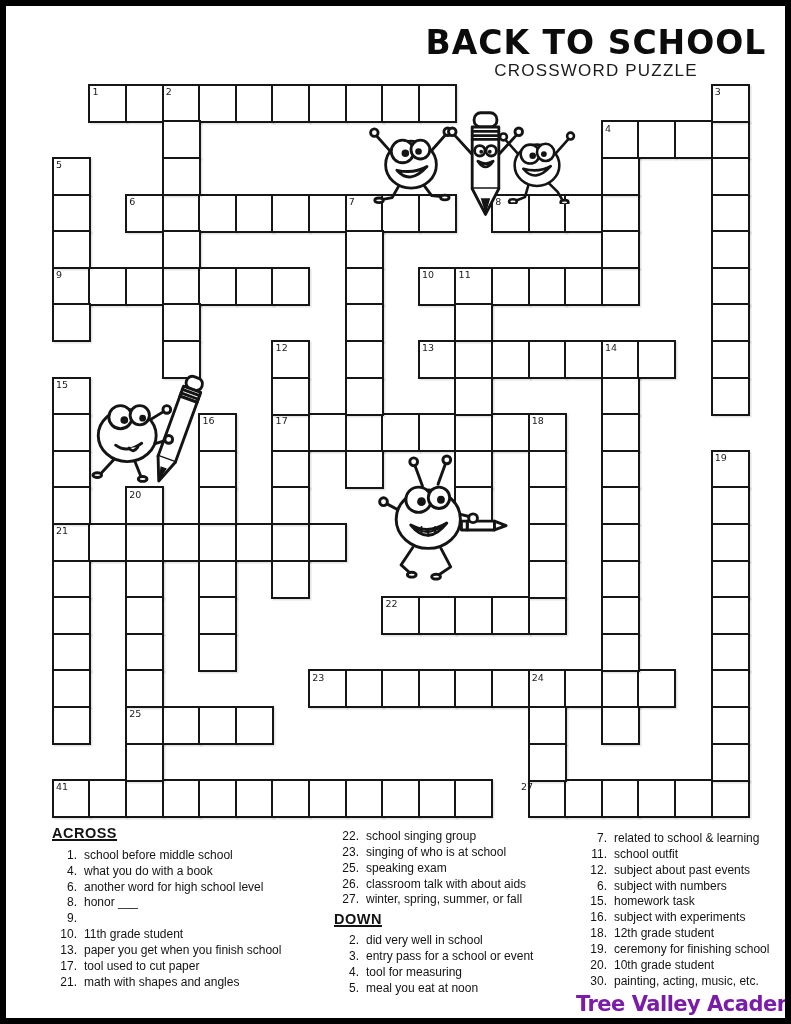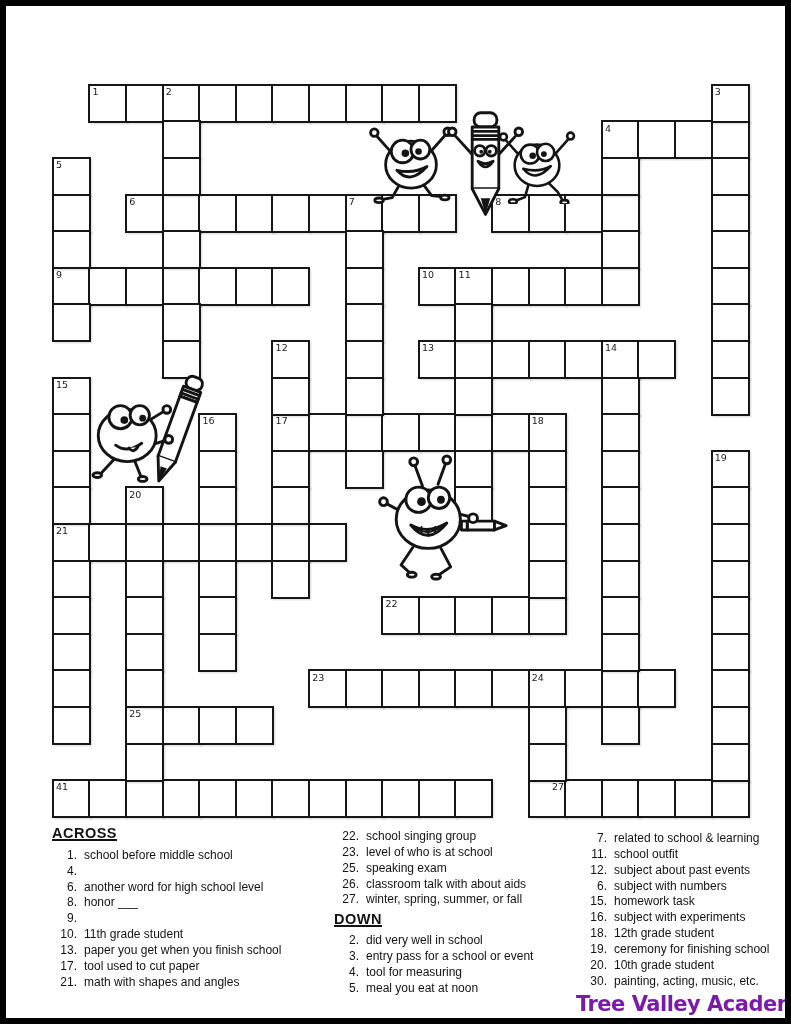--- a/index.html
+++ b/index.html
@@ -44,20 +44,24 @@
     position:absolute;left:570px;top:986px;width:215px;text-align:center;
     font-family:"DejaVu Sans",sans-serif;font-weight:bold;font-size:21px;
     letter-spacing:-0.5px;white-space:nowrap;
   }
 </style>
 </head>
 <body>
 
 <div class="page">
 
+  <div class="title-block">
+    <div class="title">BACK TO SCHOOL</div>
+    <div class="subtitle">CROSSWORD PUZZLE</div>
+  </div>
 
   <div id="grid-layer">
       <div class="cell" style="left: 82.4px; top: 77.8px; width: 39px; height: 39px; border-color: rgb(22, 22, 22);"></div>
       <div class="cell" style="left: 119px; top: 77.8px; width: 39px; height: 39px; border-color: rgb(22, 22, 22);"></div>
       <div class="cell" style="left: 155.6px; top: 77.8px; width: 39px; height: 39px; border-color: rgb(22, 22, 22);"></div>
       <div class="cell" style="left: 192.2px; top: 77.8px; width: 39px; height: 39px; border-color: rgb(22, 22, 22);"></div>
       <div class="cell" style="left: 228.8px; top: 77.8px; width: 39px; height: 39px; border-color: rgb(22, 22, 22);"></div>
       <div class="cell" style="left: 265.4px; top: 77.8px; width: 39px; height: 39px; border-color: rgb(22, 22, 22);"></div>
       <div class="cell" style="left: 302px; top: 77.8px; width: 39px; height: 39px; border-color: rgb(22, 22, 22);"></div>
       <div class="cell" style="left: 338.6px; top: 77.8px; width: 39px; height: 39px; border-color: rgb(22, 22, 22);"></div>
@@ -251,21 +255,21 @@
       <span class="cellnum" style="left: 269.6px; top: 410.4px;">17</span>
       <span class="cellnum" style="left: 525.8px; top: 410.4px;">18</span>
       <span class="cellnum" style="left: 708.8px; top: 447px;">19</span>
       <span class="cellnum" style="left: 123.2px; top: 483.6px;">20</span>
       <span class="cellnum" style="left: 50px; top: 520.2px;">21</span>
       <span class="cellnum" style="left: 379.4px; top: 593.4px;">22</span>
       <span class="cellnum" style="left: 306.2px; top: 666.6px;">23</span>
       <span class="cellnum" style="left: 525.8px; top: 666.6px;">24</span>
       <span class="cellnum" style="left: 123.2px; top: 703.2px;">25</span>
       <span class="cellnum" style="left: 50px; top: 776.4px;">41</span>
-      <span class="cellnum" style="left: 546px; top: 776.4px;">27</span>
+      <span class="cellnum" style="left: 515px; top: 776.4px;">27</span>
     </div>
 
   <svg class="mascot" style="left:358px;top:106px" width="94" height="94" viewBox="0 0 100 100">
     <g fill="none" stroke="#141414" stroke-width="3" stroke-linecap="round" stroke-linejoin="round">
       <path d="M30 44 L13 25"></path>
         <circle cx="11" cy="22" r="4" fill="#fff"></circle>
       <path d="M71 42 L87 24"></path>
         <circle cx="89" cy="21" r="4" fill="#fff"></circle>
       <path d="M38 77 L30 91 L20 93"></path>
         <ellipse cx="16" cy="94" rx="4.5" ry="2.5" fill="#fff"></ellipse>
@@ -378,20 +382,21 @@
 
   <div class="clue-col" id="clue-col1">
       <div class="clue-header">ACROSS</div>
       <ul class="clues">
         <li>
           <span class="clue-num">1.</span>
           <span class="clue-text">school before middle school</span>
         </li>
         <li>
           <span class="clue-num">4.</span>
+          <span class="clue-text">what you do with a book</span>
         </li>
         <li>
           <span class="clue-num">6.</span>
           <span class="clue-text">another word for high school level</span>
         </li>
         <li>
           <span class="clue-num">8.</span>
           <span class="clue-text">honor ___</span>
         </li>
         <li>
@@ -416,21 +421,21 @@
       </ul>
     </div>
   <div class="clue-col" id="clue-col2">
       <ul class="clues">
         <li>
           <span class="clue-num">22.</span>
           <span class="clue-text">school singing group</span>
         </li>
         <li>
           <span class="clue-num">23.</span>
-          <span class="clue-text">level of who is at school</span>
+          <span class="clue-text">singing of who is at school</span>
         </li>
         <li>
           <span class="clue-num">25.</span>
           <span class="clue-text">speaking exam</span>
         </li>
         <li>
           <span class="clue-num">26.</span>
           <span class="clue-text">classroom talk with about aids</span>
         </li>
         <li>

